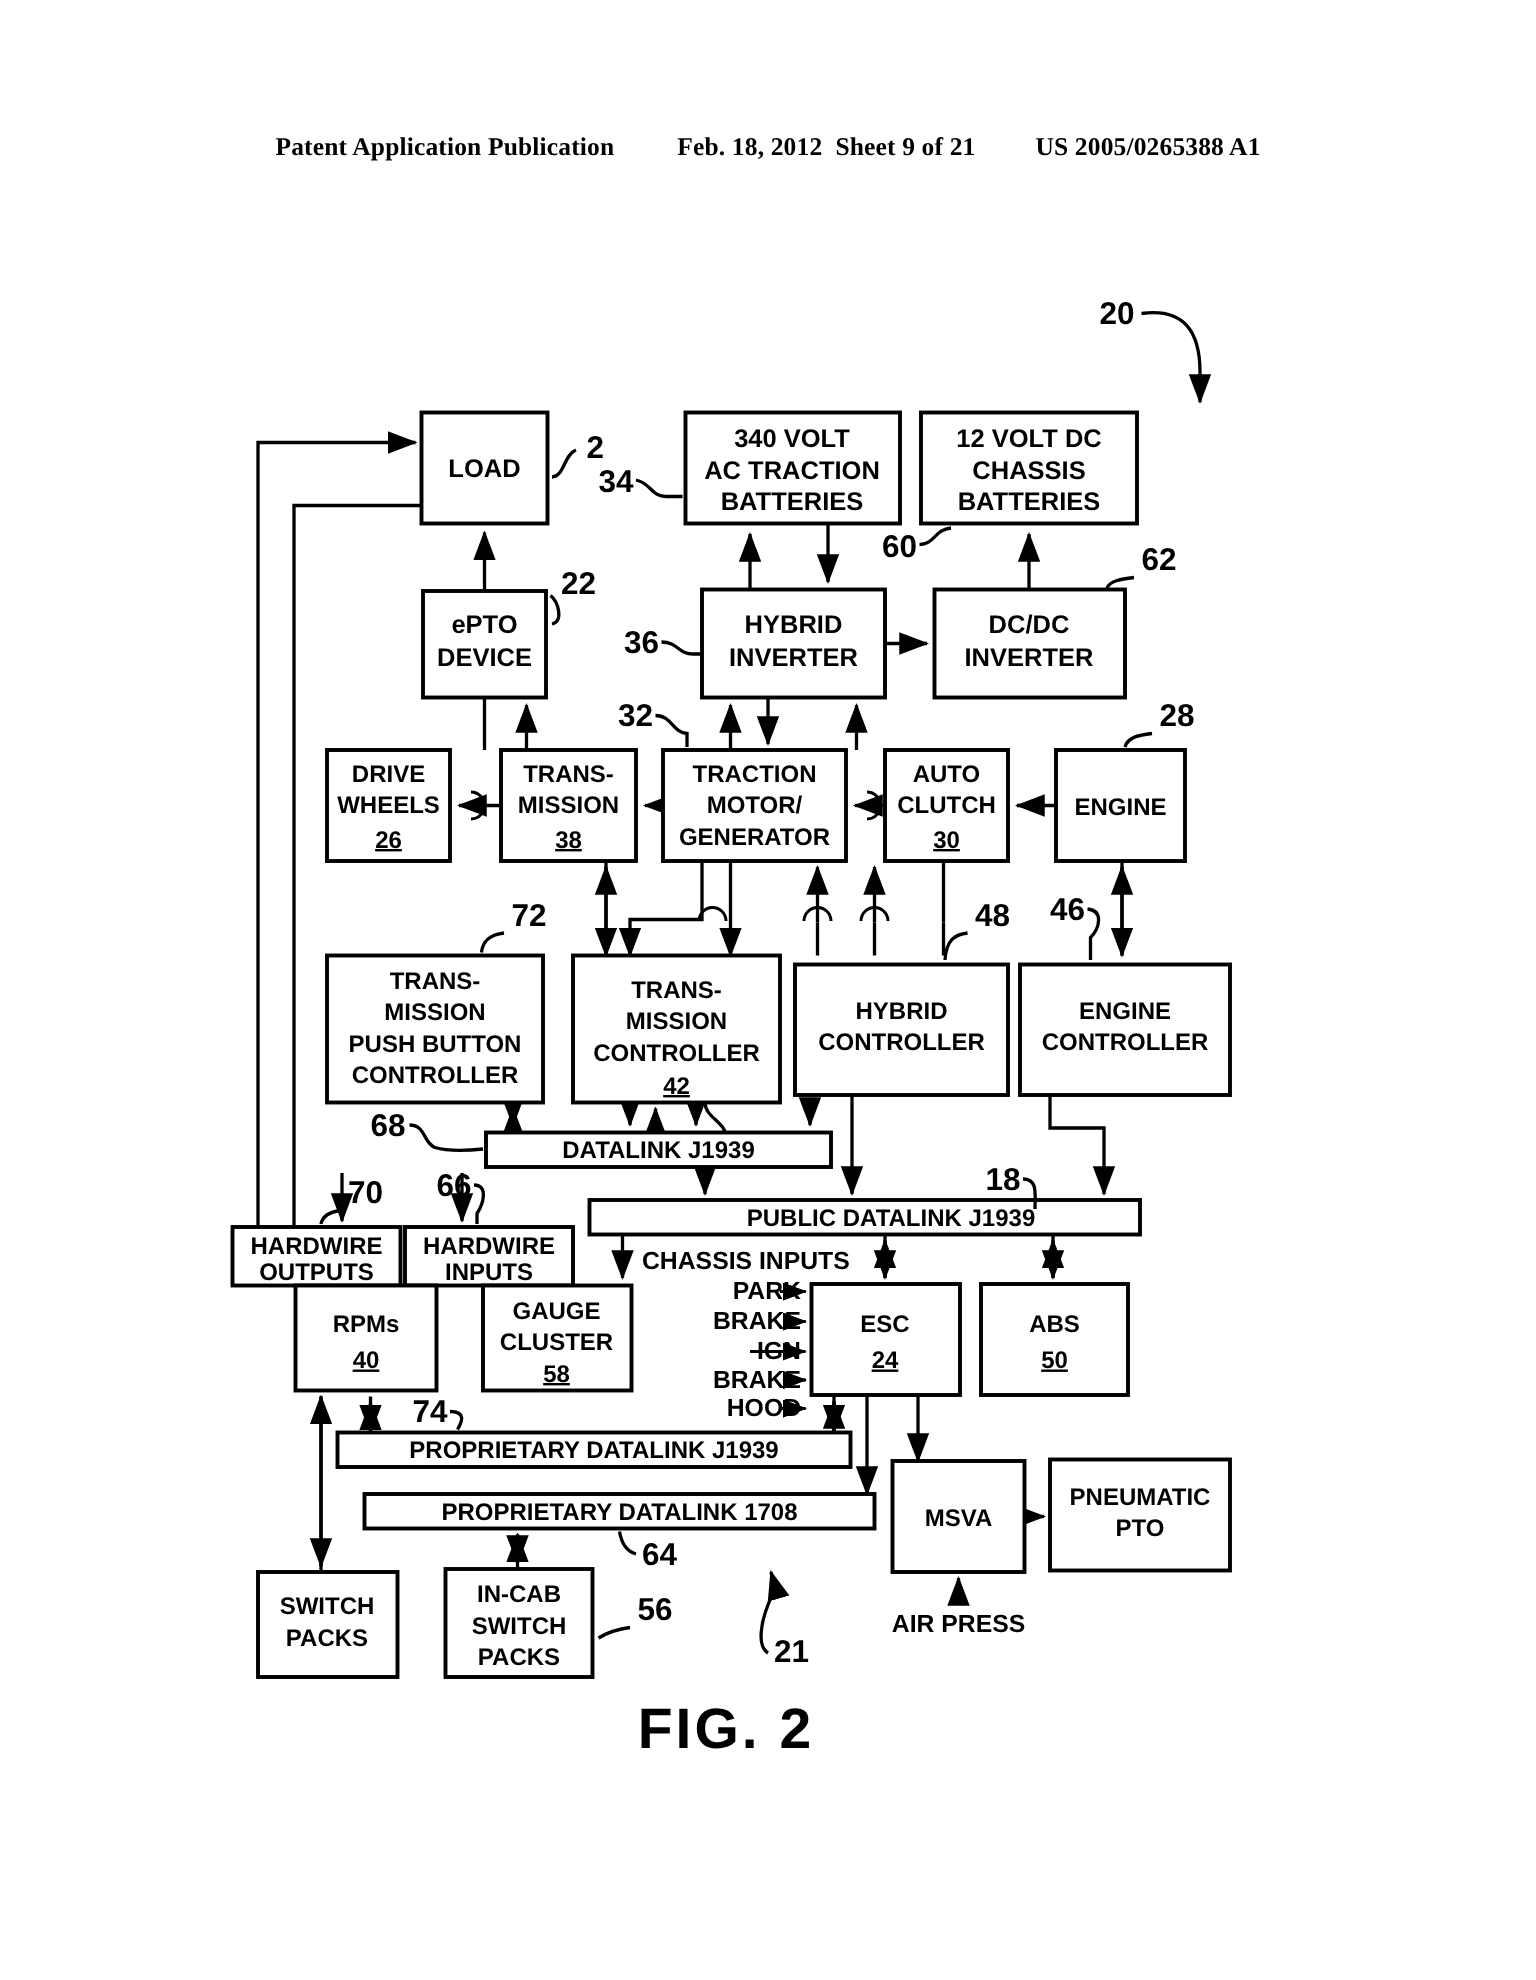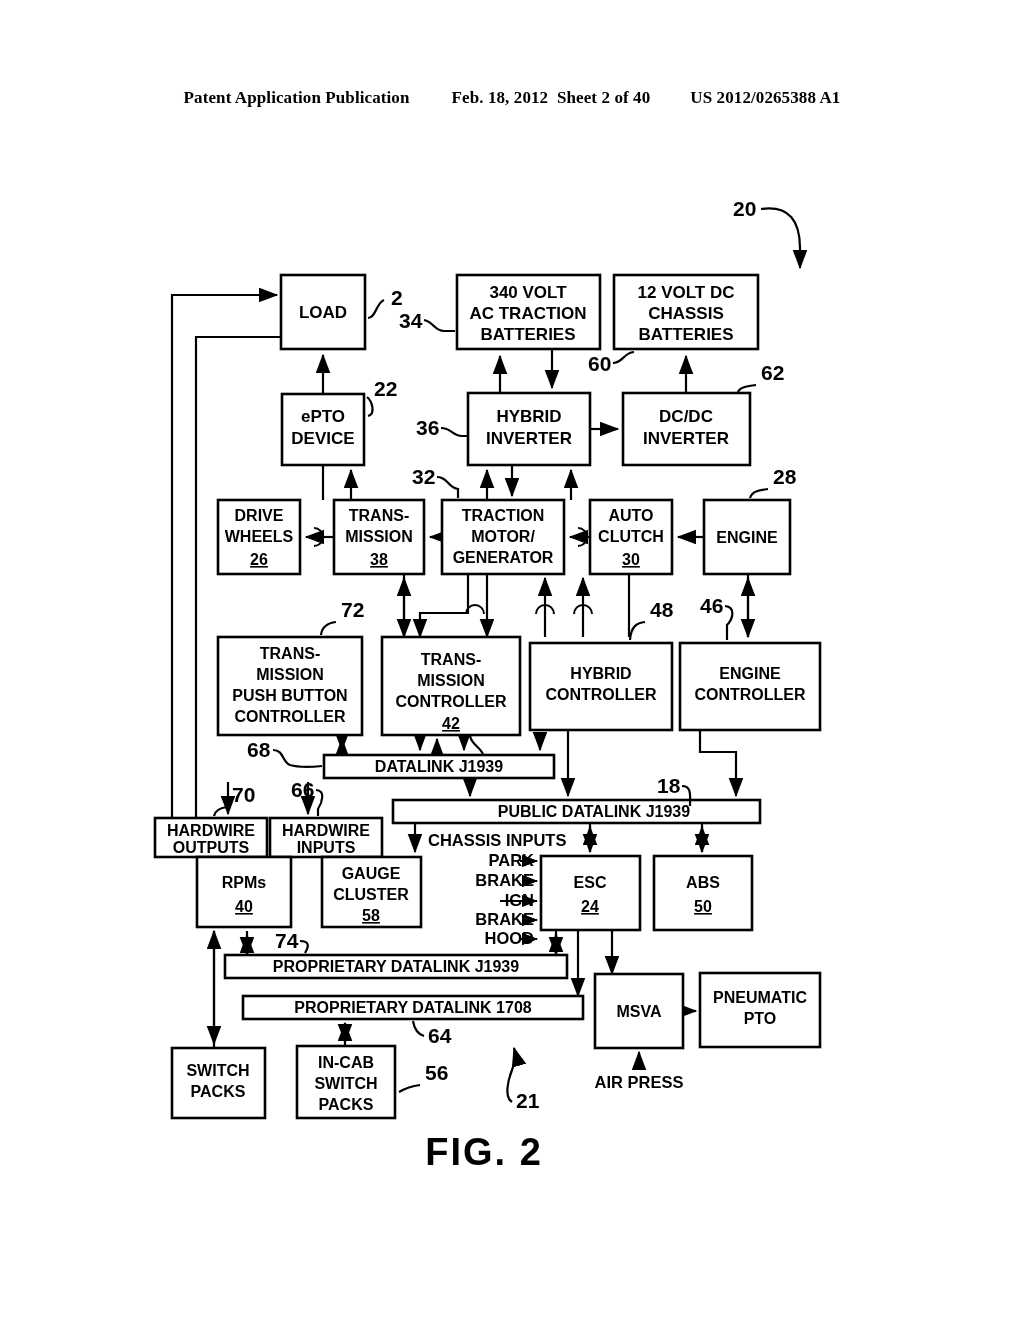--- a/index.html
+++ b/index.html
@@ -25,23 +25,23 @@
   .figlabel{font-size:38px;font-weight:bold;text-anchor:middle;letter-spacing:2px;}
 </style>
 </head>
 <body>
 
 <div id="header">
   <span class="seg">Patent Application Publication</span>
   <span class="sp1"></span>
   <span class="seg">Feb. 18, 2012</span>
   &nbsp;&nbsp;
-  <span class="seg">Sheet 2 of 40</span>
+  <span class="seg">Sheet 9 of 21</span>
   <span class="sp2"></span>
-  <span class="seg">US 2012/0265388 A1</span>
+  <span class="seg">US 2005/0265388 A1</span>
 </div>
 
 <div id="fig">
 <svg width="1024" height="1320" viewBox="0 0 1024 1320" xmlns="http://www.w3.org/2000/svg">
   <defs>
     <marker id="ah" markerWidth="10" markerHeight="10" refX="8.4" refY="3.4" orient="auto" markerUnits="strokeWidth">
       <path d="M0,0 L9,3.4 L0,6.8 z" fill="#000"></path>
     </marker>
     <marker id="ahs" markerWidth="9" markerHeight="9" refX="7.6" refY="3" orient="auto" markerUnits="strokeWidth">
       <path d="M0,0 L8,3 L0,6 z" fill="#000"></path>

